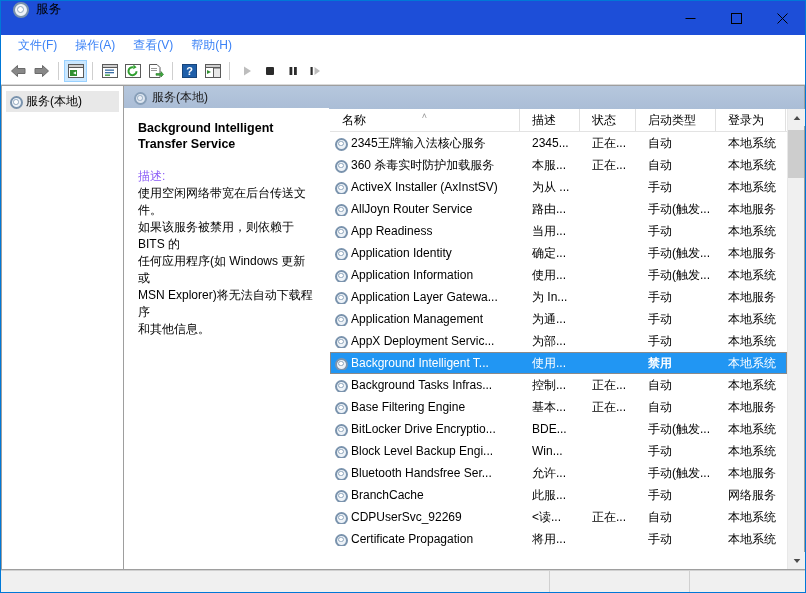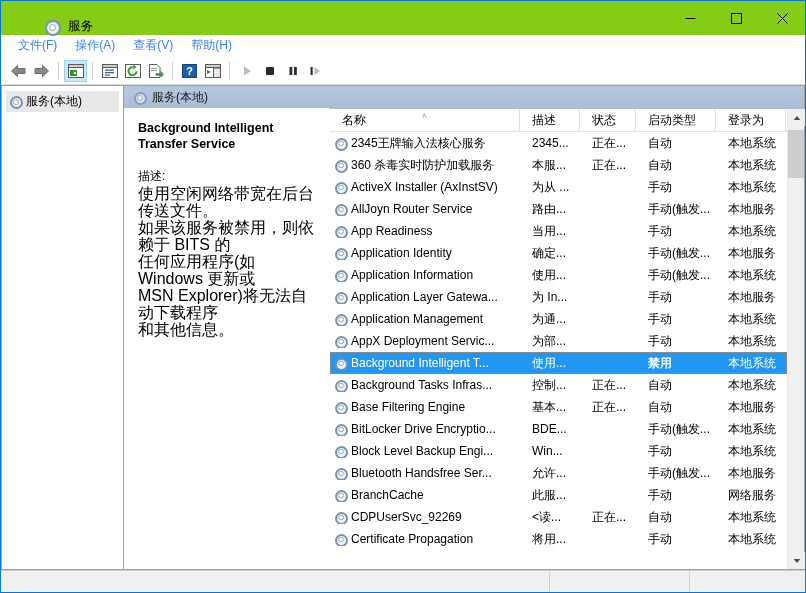--- a/index.html
+++ b/index.html
@@ -14,26 +14,25 @@
     position: relative;
     width: 806px; height: 593px;
     border: 1px solid #0078d7;
     background: #f0f0f0;
     display: flex;
     flex-direction: column;
   }
   
   .titlebar {
     height: 34px;
-    background: #84cc16;
-    display: flex;
-    align-items: flex-end;
-    flex: 0 0 auto;
-    position: relative;
-    padding-left: 32px;
+    background: #1d4ed8;
+    display: flex;
+    align-items: flex-start;
+    flex: 0 0 auto;
+    position: relative;
   }
   .title-icon {
     width: 16px; height: 16px;
     margin-left: 11px; margin-right: 8px;
     position: relative; flex: 0 0 auto;
   }
   .gear {
     position: relative;
     width: 14px; height: 14px;
   }
@@ -180,24 +179,24 @@
     margin-top: -1px;
   }
   .detail-title {
     font-size: 12.5px;
     font-weight: bold;
     color: #000;
     line-height: 16px;
     margin-bottom: 16px;
   }
   .detail-label {
-    font-size: 12px; color: #000000; line-height: 17px;
+    font-size: 12px; color: #8b5cf6; line-height: 17px;
   }
   .detail-desc {
-    font-size: 16px; color: #000; line-height: 17px;
+    font-size: 12px; color: #000; line-height: 17px;
     white-space: pre-wrap;
   }
   
   .list-col {
     flex: 1 1 auto;
     min-width: 0;
     display: flex;
     flex-direction: column;
     background: #ffffff;
     border-left: 1px solid #ffffff;

